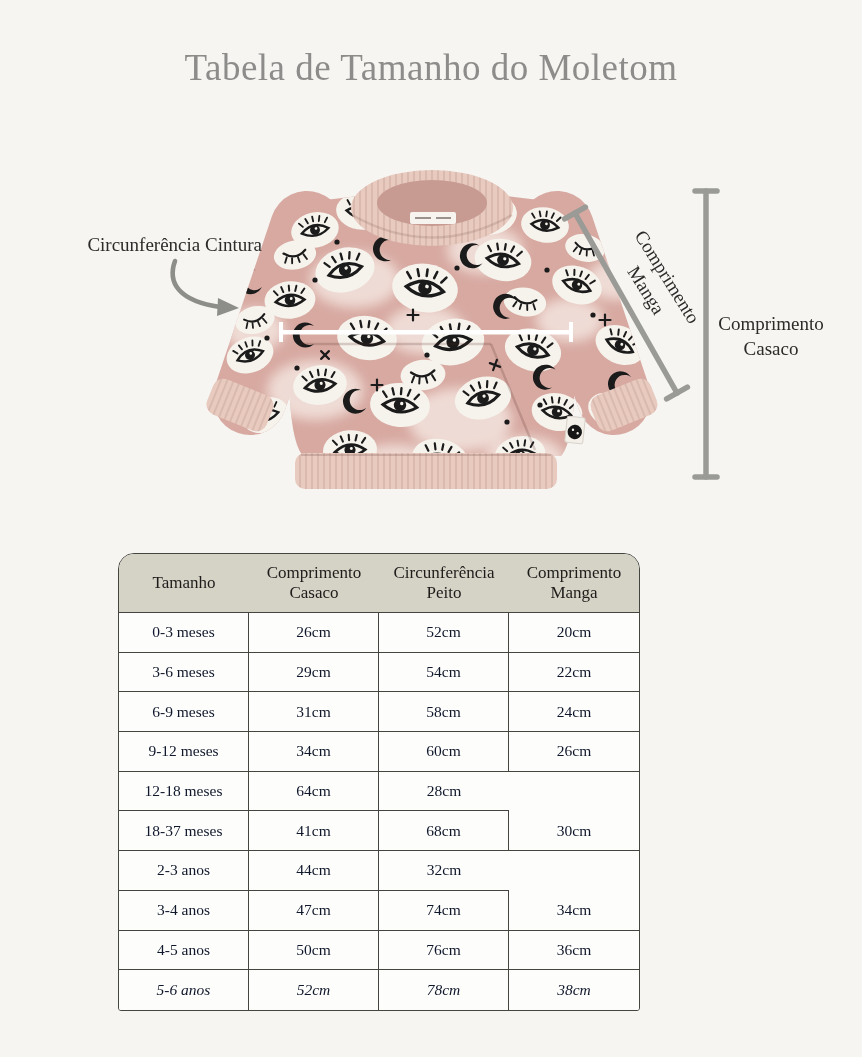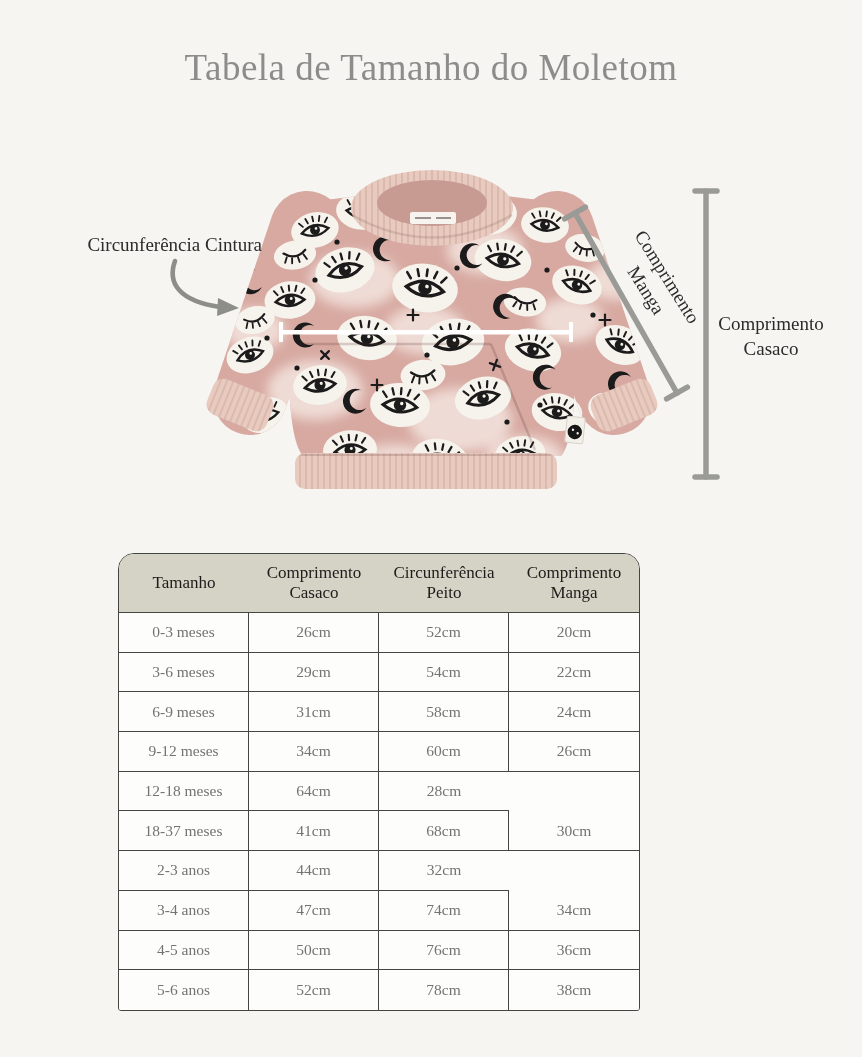--- a/index.html
+++ b/index.html
@@ -36,25 +36,25 @@
     background:#d5d2c6;border-bottom:1.5px solid #454540;
     height:58px;align-items:center;
   }
   .th{
     text-align:center;font-size:17px;line-height:1.2;color:#1d1c1a;
     padding:0 14px;
   }
   .tr{display:grid;grid-template-columns:repeat(4,1fr);height:39.7px;}
   .td{
     display:flex;align-items:center;justify-content:center;
-    font-size:15.5px;color:#737373;background:#fdfdfc;
+    font-size:15.5px;color:#0f172a;background:#fdfdfc;
     border-right:1px solid #454540;border-bottom:1px solid #454540;
   }
   .td:last-child{border-right:none;text-align:right;}
-  .tr:last-child .td{border-bottom:none;}
+  .tr:last-child .td{border-bottom:none;font-style:italic;}
   svg{display:block;}
 </style>
 </head>
 <body>
 
 <div class="abs page-title">Tabela de Tamanho do Moletom</div>
 
 <svg class="abs" style="left:195px;top:160px" width="480" height="355" viewBox="0 0 480 355">
   <defs>
     <filter id="blur" x="-60%" y="-60%" width="220%" height="220%">

